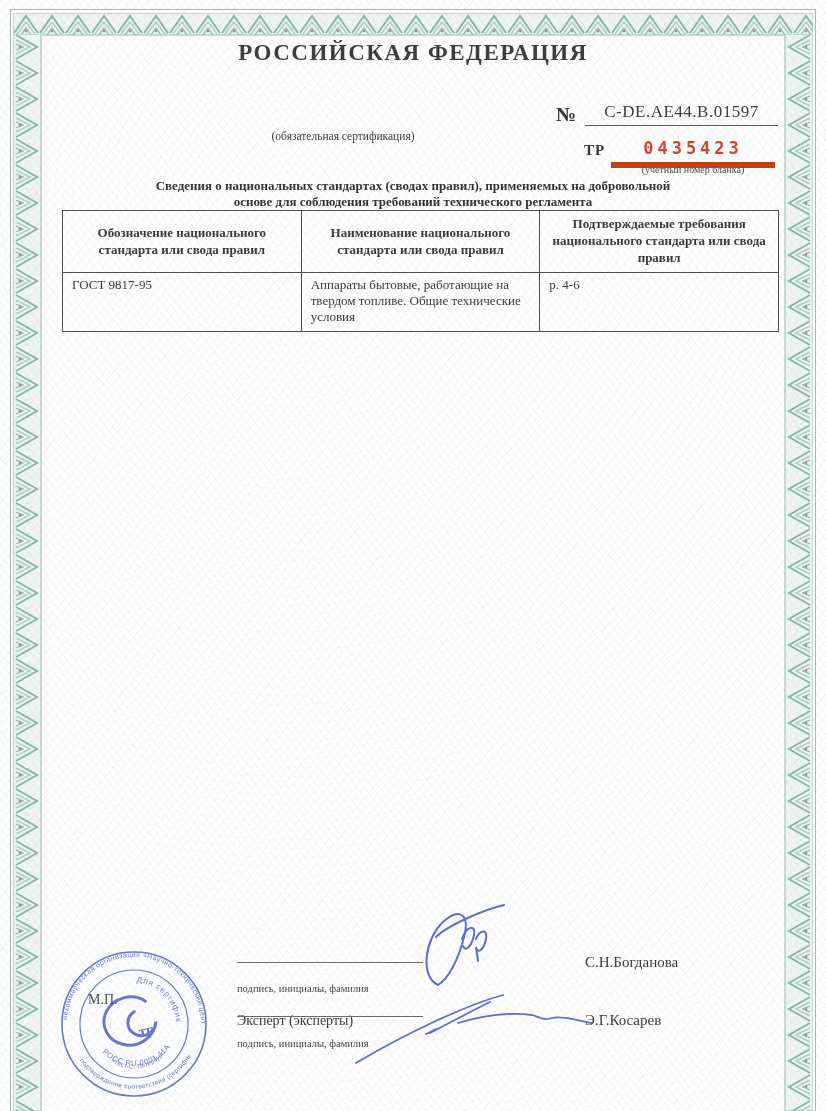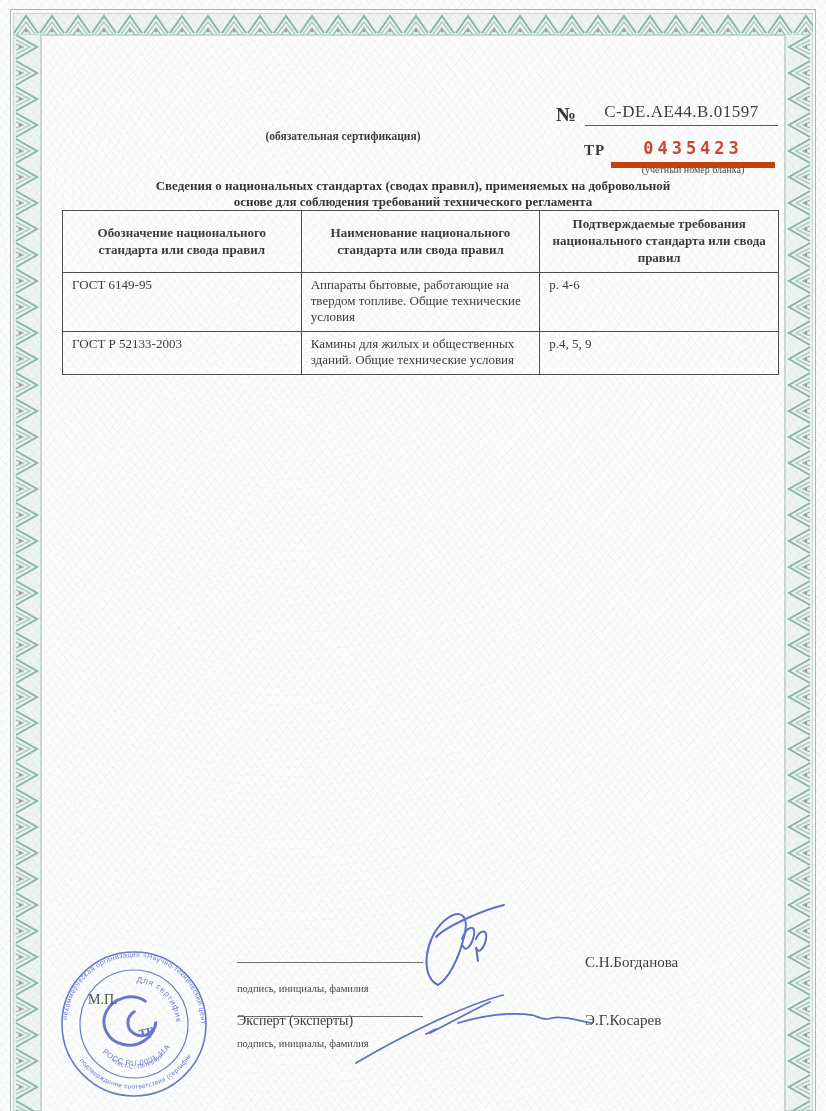--- a/index.html
+++ b/index.html
@@ -41,21 +41,21 @@
 
   .title-country{top:40px;font-size:23px;font-weight:bold;letter-spacing:1.5px;color:#3c3d40;}
   .title-app{top:84px;font-size:15px;font-weight:bold;letter-spacing:0.6px;color:#3c3d40;}
   .cert-row{left:133px;top:101px;font-size:21px;font-weight:bold;letter-spacing:0.4px;color:#3a3b3e;}
   .num-sign{left:556px;top:103px;font-size:20px;font-weight:bold;}
   .cert-number{
     left:585px;top:102px;width:193px;height:23px;
     border-bottom:1px solid #5a5b5e;text-align:center;
     font-size:17px;color:#3d3e42;letter-spacing:0.5px;
   }
-  .cert-kind{left:133px;top:130px;width:420px;text-align:center;font-size:11.5px;font-weight:bold;color:#3d3e42;}
+  .cert-kind{left:133px;top:130px;width:420px;text-align:center;font-size:11.5px;font-weight:normal;color:#3d3e42;}
   .tr-label{left:584px;top:142px;font-size:15px;font-weight:bold;letter-spacing:1px;}
   .tr-number{
     left:611px;top:138px;width:164px;height:24px;
     border-bottom:6px solid #c2410c;text-align:center;
     font-family:"DejaVu Sans Mono","Liberation Mono",monospace;
     font-size:17px;font-weight:bold;letter-spacing:4px;color:#cd4634;
   }
   .tr-caption{left:611px;top:164px;width:164px;text-align:center;font-size:10px;color:#4a4b4e;}
   .intro{top:178px;font-size:13px;font-weight:bold;line-height:15.5px;color:#343539;}
 
@@ -140,20 +140,21 @@
       </pattern>
     </defs>
     <rect x="0" y="0" width="28" height="100%" fill="url(#chevR)"></rect>
     <rect x="0" y="0" width="28" height="100%" fill="none" stroke="#9cc2b9" stroke-width="1"></rect>
   </svg>
 
   <div class="outer-frame"></div>
   <div class="inner-line"></div>
   <div class="texture"></div>
 
+  <div class="abs center title-country">РОССИЙСКАЯ ФЕДЕРАЦИЯ</div>
   <div class="abs num-sign">№</div>
   <div class="abs cert-number">C-DE.AE44.B.01597</div>
   <div class="abs cert-kind">(обязательная сертификация)</div>
   <div class="abs tr-label">ТР</div>
   <div class="abs tr-number">0435423</div>
   <div class="abs tr-caption">(учетный номер бланка)</div>
   <div class="abs center intro">
     <div>Сведения о национальных стандартах (сводах правил), применяемых на добровольной</div>
     <div>основе для соблюдения требований технического регламента</div>
   </div>
@@ -161,28 +162,23 @@
   <table class="standards">
     <thead>
       <tr>
         <th class="c1">Обозначение национального стандарта или свода правил</th>
         <th class="c2">Наименование национального стандарта или свода правил</th>
         <th class="c3">Подтверждаемые требования национального стандарта или свода правил</th>
       </tr>
     </thead>
     <tbody>
       <tr class="r1">
-        <td class="c1">ГОСТ 6149-95</td>
+        <td class="c1">ГОСТ 9817-95</td>
         <td class="c2">Аппараты бытовые, работающие на твердом топливе. Общие технические условия</td>
         <td class="c3">р. 4-6</td>
-      </tr>
-      <tr class="r2">
-        <td class="c1">ГОСТ Р 52133-2003</td>
-        <td class="c2">Камины для жилых и общественных зданий. Общие технические условия</td>
-        <td class="c3">р.4, 5, 9</td>
       </tr>
     </tbody>
   </table>
 
   <div class="sig-underline u1"></div>
   <div class="abs caption1">подпись, инициалы, фамилия</div>
   <div class="abs name1">С.Н.Богданова</div>
 
   <div class="abs role-expert">Эксперт (эксперты)</div>
   <div class="sig-underline u2"></div>

